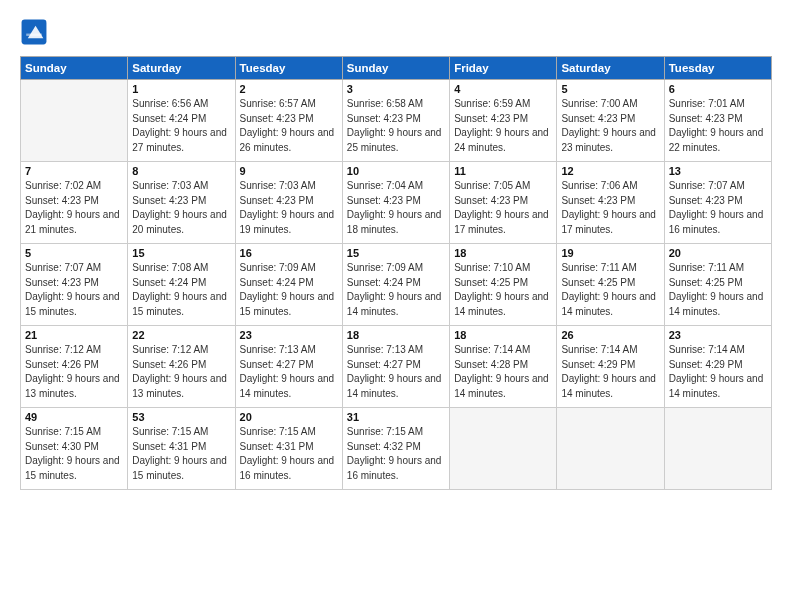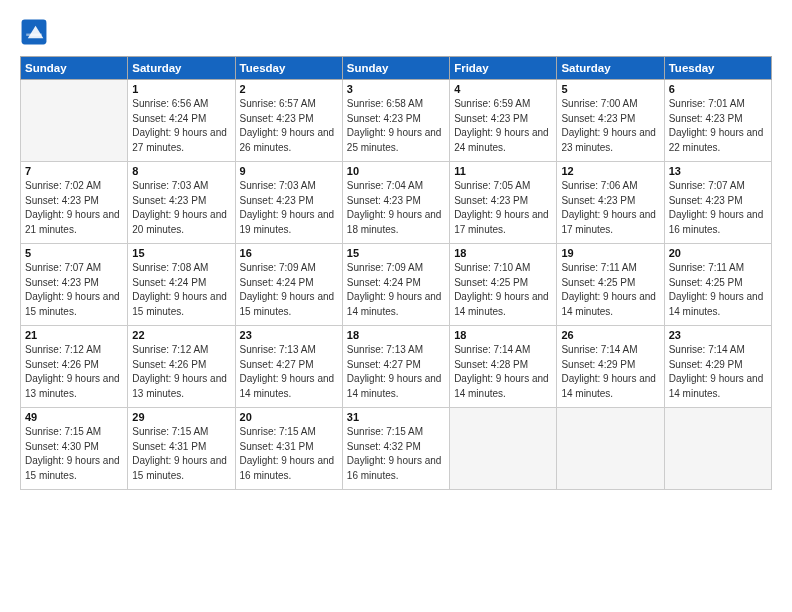--- a/index.html
+++ b/index.html
@@ -239,21 +239,21 @@
             <div class="day-num">23</div>
             <div class="day-info">Sunrise: 7:14 AM<br>Sunset: 4:29 PM<br>Daylight: 9 hours and<br> 14 minutes.</div>
           </td>
         </tr>
         <tr>
           <td>
             <div class="day-num">49</div>
             <div class="day-info">Sunrise: 7:15 AM<br>Sunset: 4:30 PM<br>Daylight: 9 hours and<br> 15 minutes.</div>
           </td>
           <td>
-            <div class="day-num">29</div>
+            <div class="day-num">53</div>
             <div class="day-info">Sunrise: 7:15 AM<br>Sunset: 4:31 PM<br>Daylight: 9 hours and<br> 15 minutes.</div>
           </td>
           <td>
             <div class="day-num">20</div>
             <div class="day-info">Sunrise: 7:15 AM<br>Sunset: 4:31 PM<br>Daylight: 9 hours and<br> 16 minutes.</div>
           </td>
           <td>
             <div class="day-num">31</div>
             <div class="day-info">Sunrise: 7:15 AM<br>Sunset: 4:32 PM<br>Daylight: 9 hours and<br> 16 minutes.</div>
           </td>

